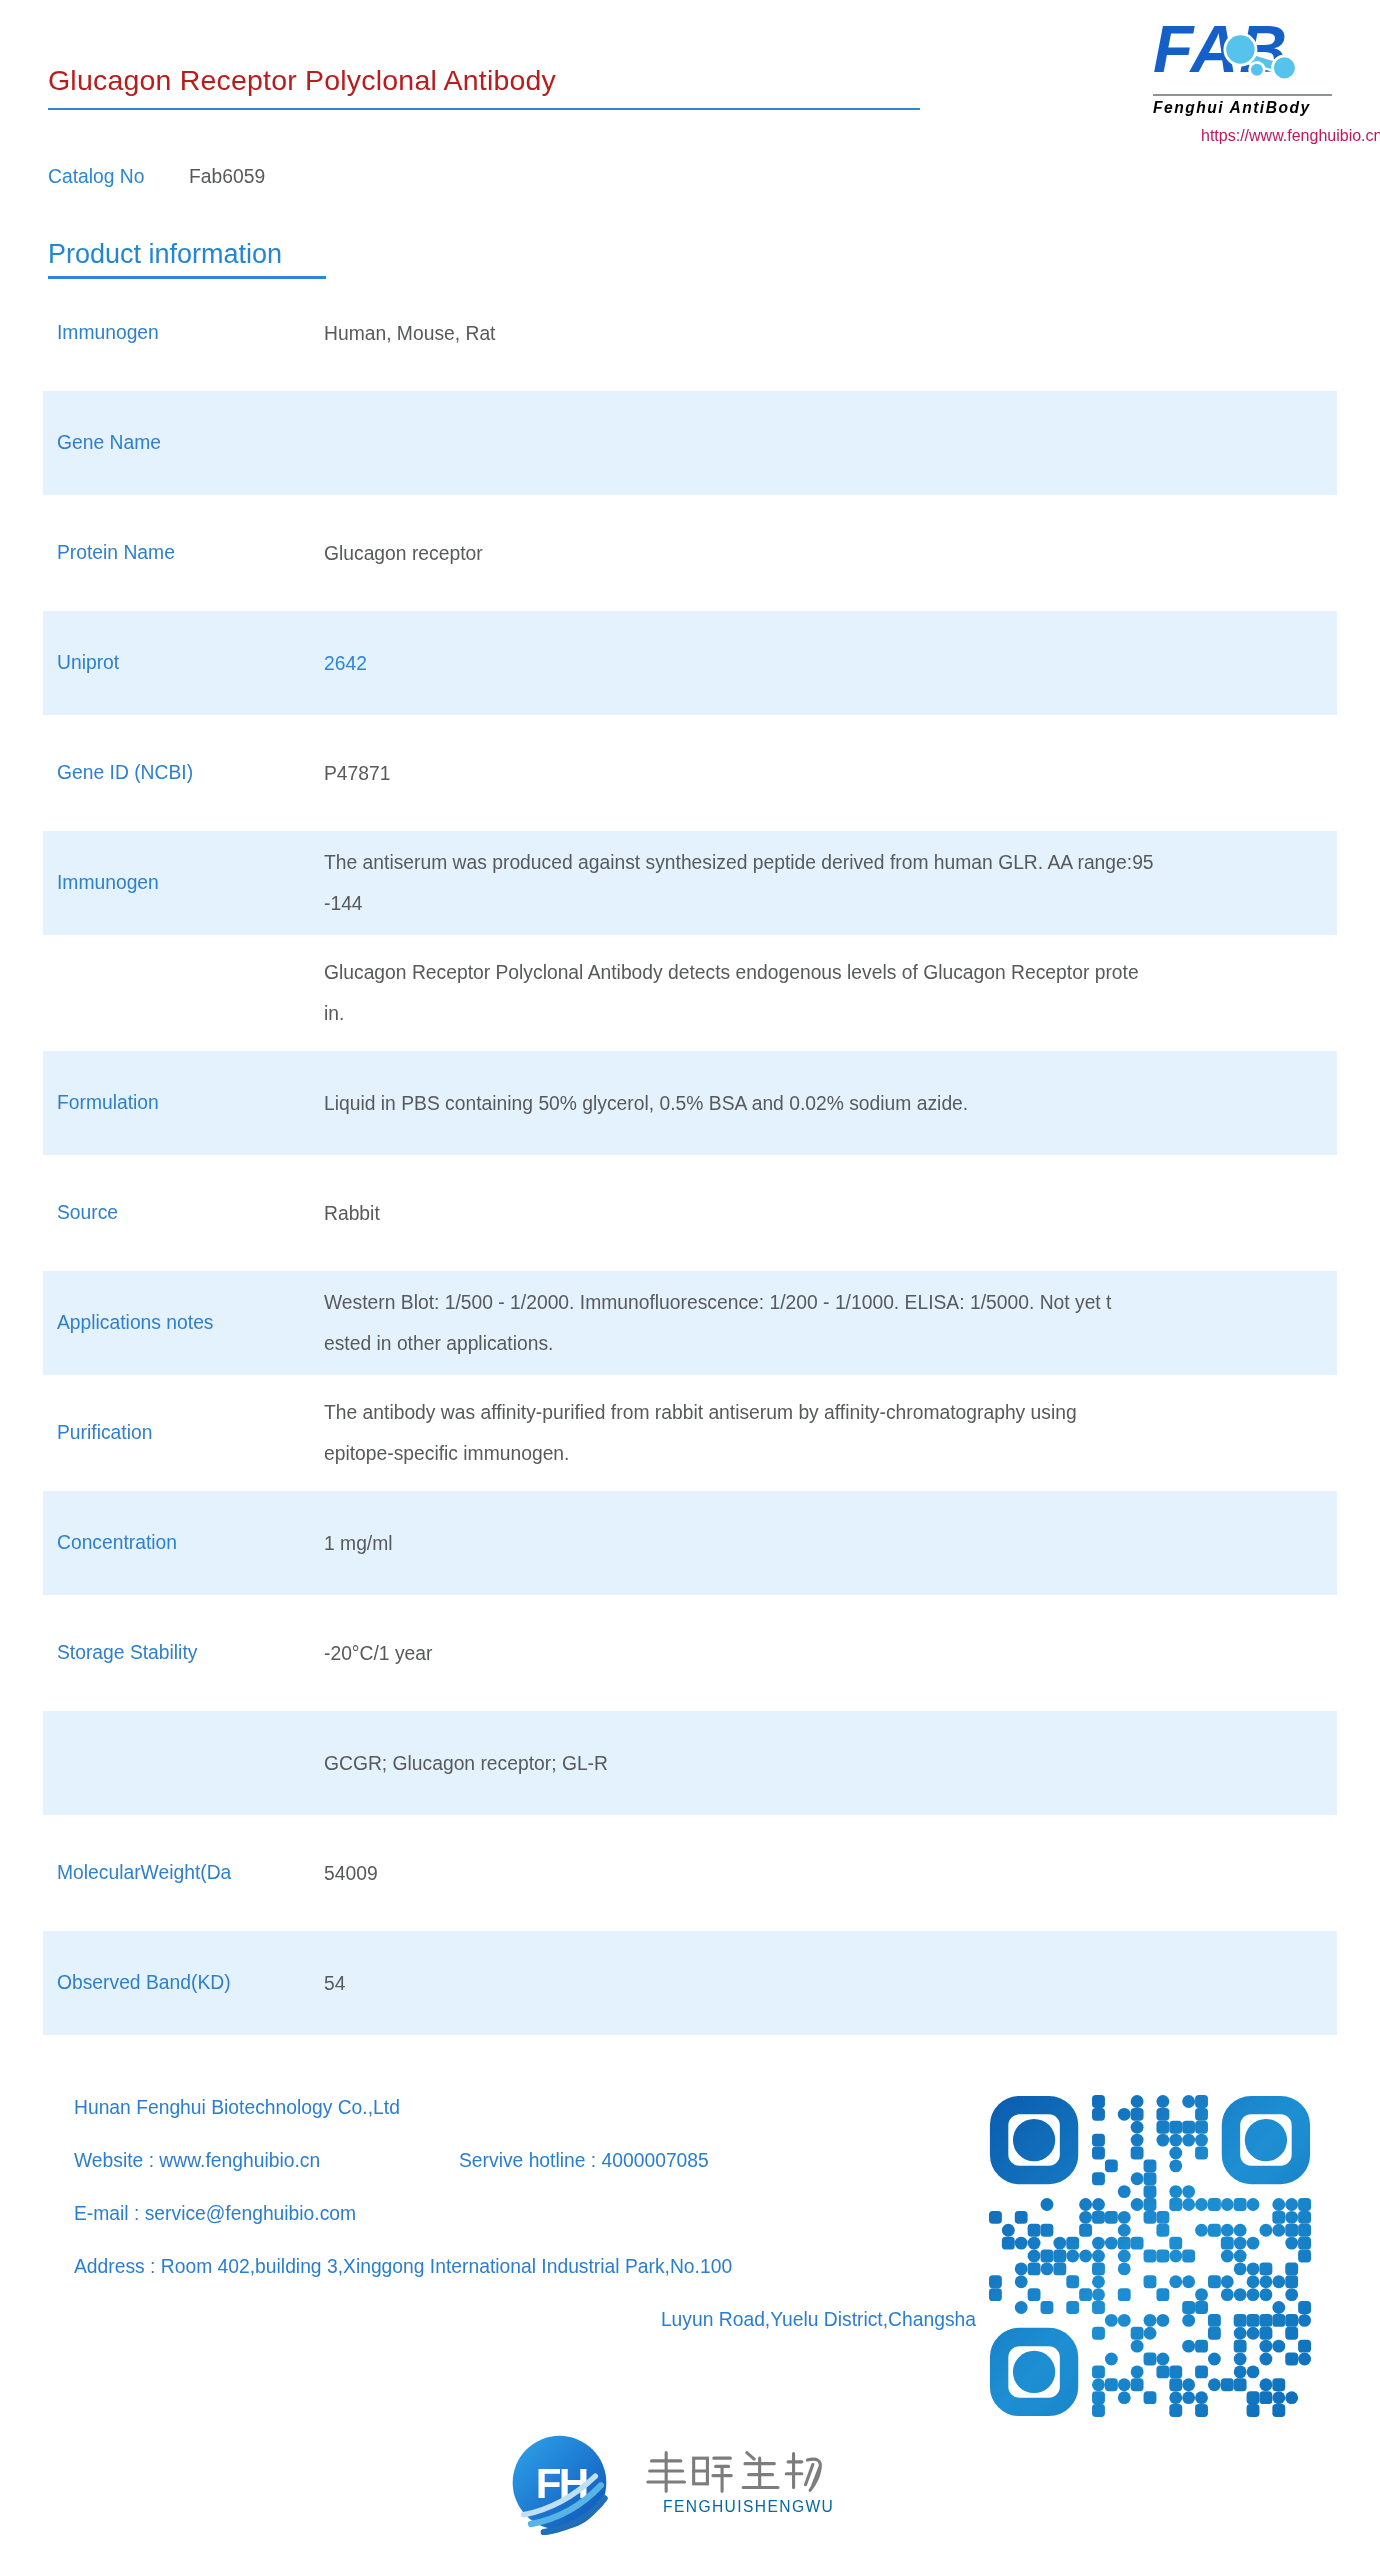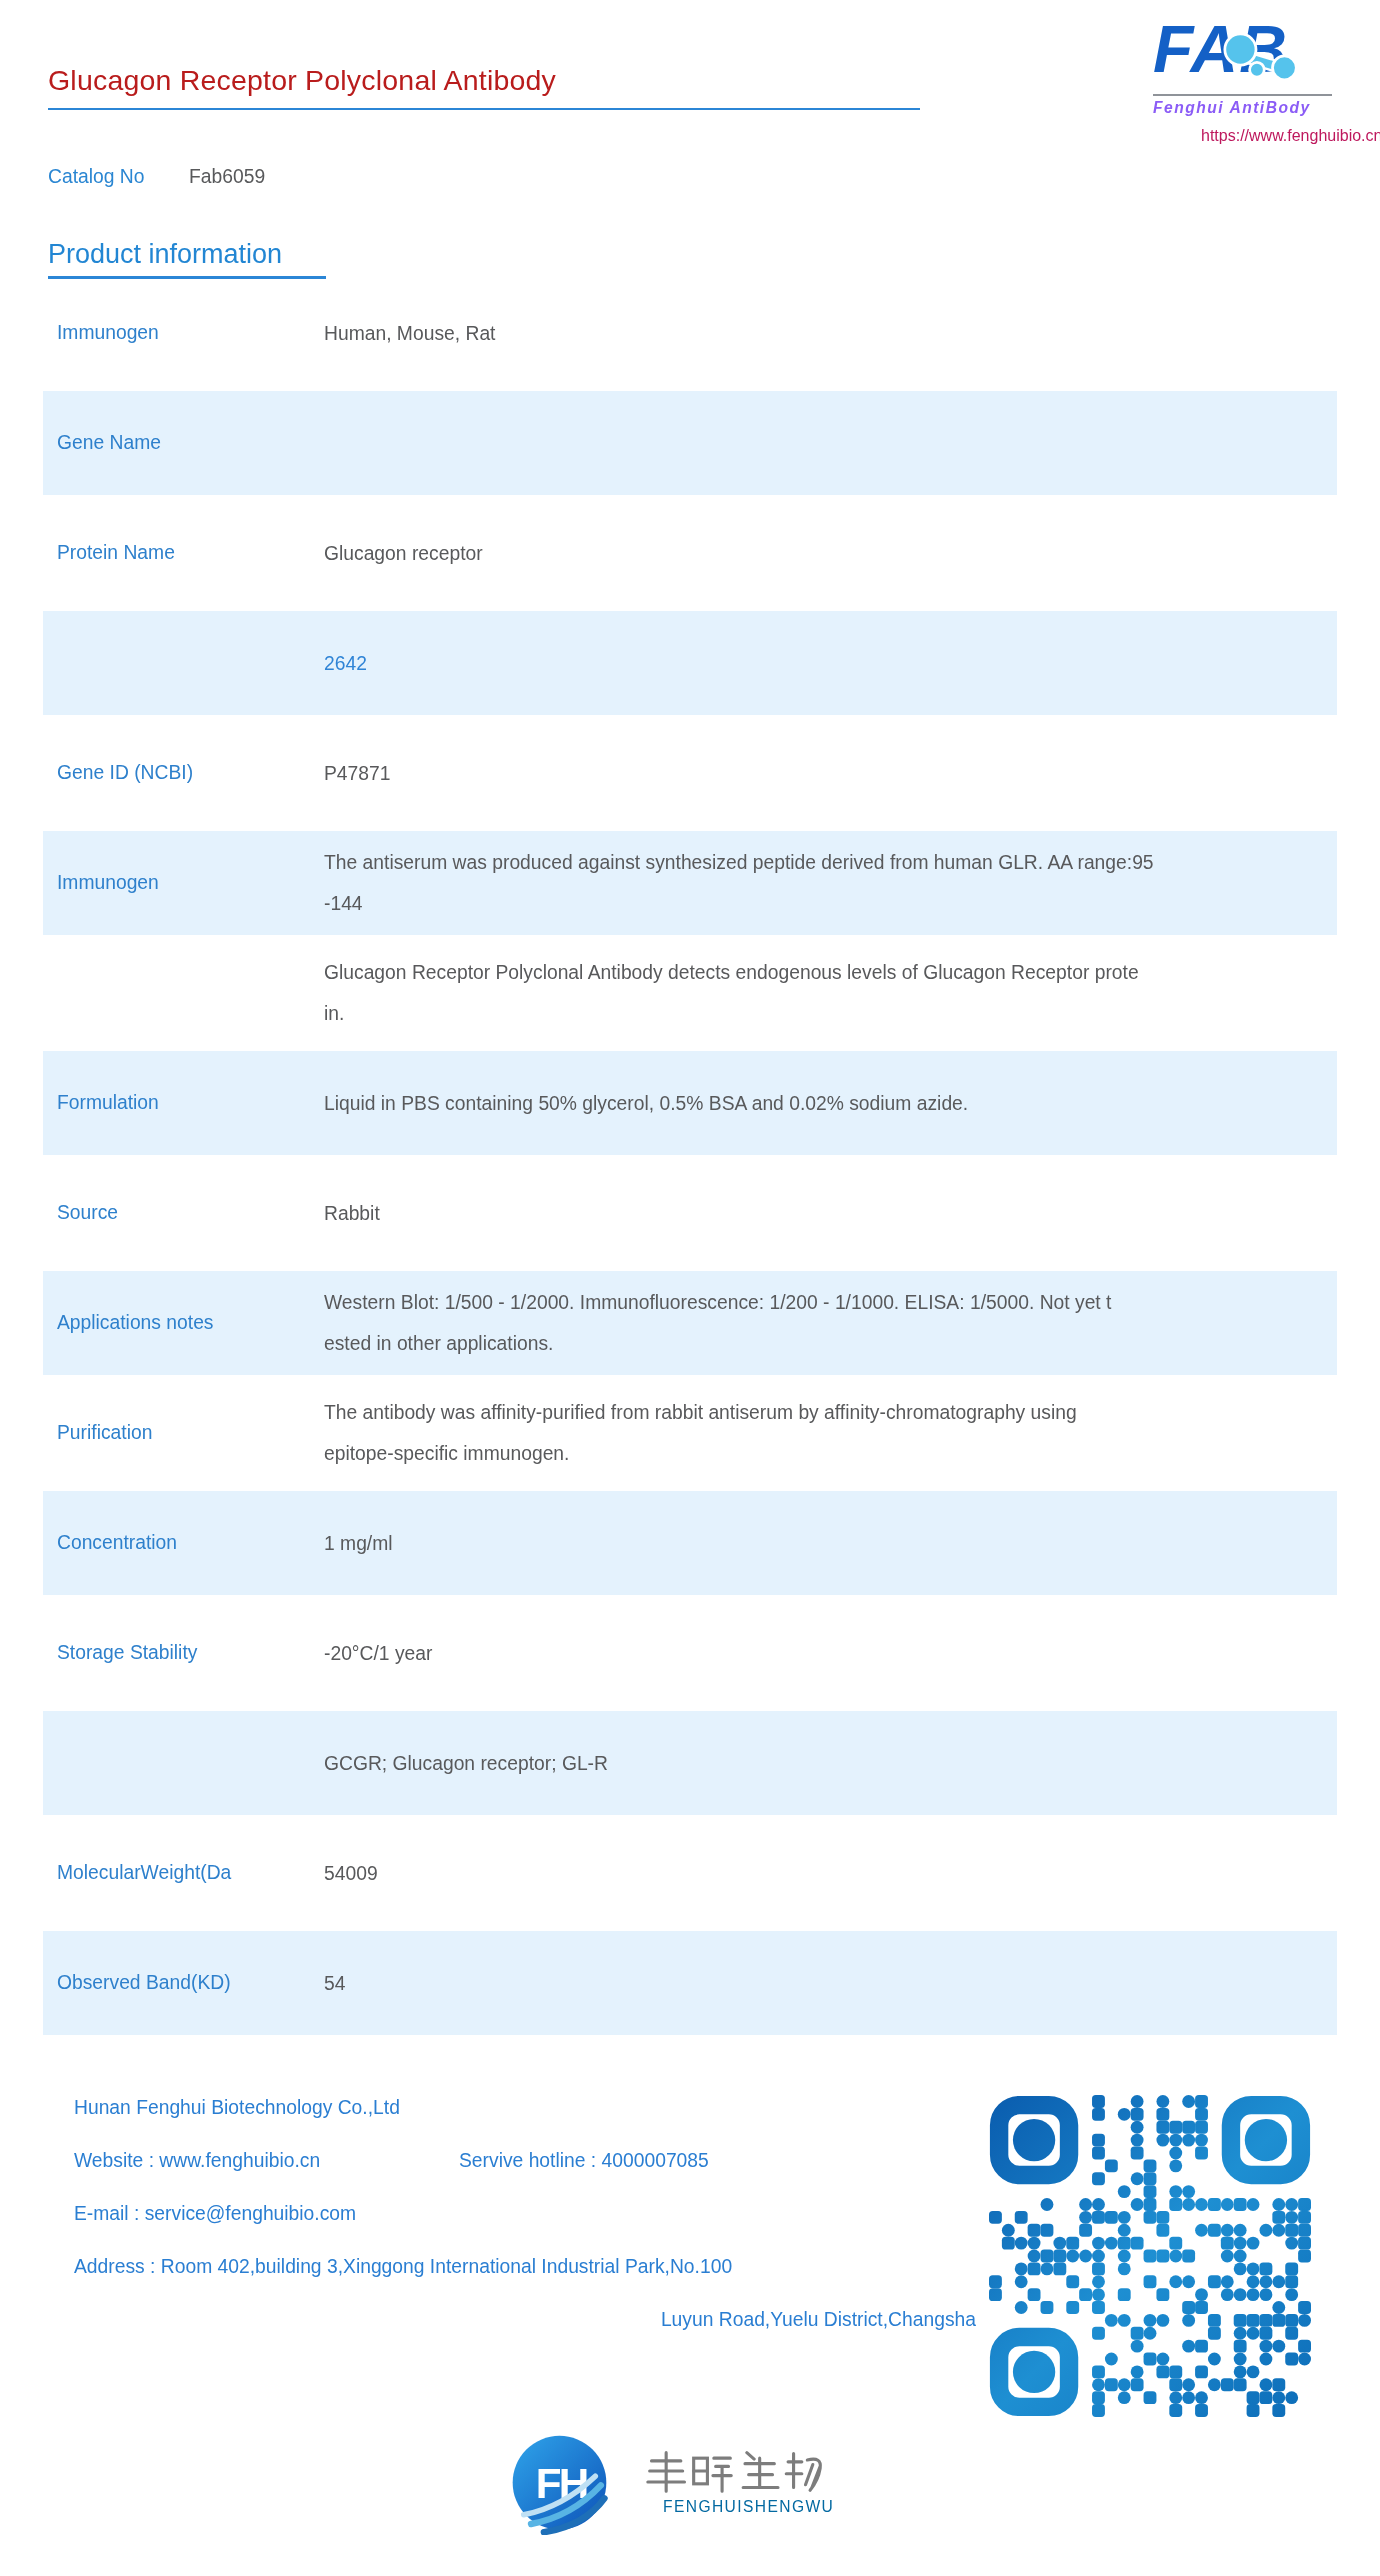--- a/index.html
+++ b/index.html
@@ -8,21 +8,21 @@
   .page{position:relative;width:1380px;height:2576px;background:#fff;overflow:hidden;}
 
   
   .doc-title{position:absolute;left:48px;top:64px;font-size:28.5px;font-weight:400;color:#b91c1c;letter-spacing:0.2px;}
   .title-rule{position:absolute;left:48px;top:108px;width:872px;height:1.8px;background:#2b86d6;}
 
   .fab-block{position:absolute;left:1153px;top:13px;width:184px;}
   .fab-text{font-size:66px;line-height:72px;font-weight:bold;font-style:italic;color:#1460c6;letter-spacing:0.9px;}
   .fab-mol{position:absolute;left:0;top:9.2px;width:184px;height:77px;}
   .fab-divider{position:absolute;left:0;top:81px;width:179px;height:1.8px;background:#8f9399;}
-  .fab-sub{position:absolute;left:0;top:86px;width:184px;font-size:15.6px;font-weight:bold;font-style:italic;color:#8b5cf6;letter-spacing:1.5px;white-space:nowrap;}
+  .fab-sub{position:absolute;left:0;top:86px;width:184px;font-size:15.6px;font-weight:bold;font-style:italic;color:#000000;letter-spacing:1.5px;white-space:nowrap;}
   .fab-url{position:absolute;left:0;top:114px;width:202px;font-size:16px;color:#be185d;white-space:nowrap;margin-left:48px;}
 
   .catalog{position:absolute;left:48px;top:166px;font-size:19.3px;}
   .catalog .lab{color:#2a86d2;}
   .catalog .val{position:absolute;left:141px;top:0;color:#58595b;white-space:nowrap;}
 
   .section-title{position:absolute;left:48px;top:239px;font-size:27px;color:#2286d3;}
   .section-rule{position:absolute;left:48px;top:276px;width:278px;height:2.8px;background:#2b86d6;}
 
   
@@ -85,20 +85,21 @@
         <div class="cell-value">Human, Mouse, Rat</div>
       </div>
       <div class="row alt">
         <div class="cell-label">Gene Name</div>
       </div>
       <div class="row">
         <div class="cell-label">Protein Name</div>
         <div class="cell-value">Glucagon receptor</div>
       </div>
       <div class="row alt">
+        <div class="cell-label">Uniprot</div>
         <div class="cell-value link">2642</div>
       </div>
       <div class="row">
         <div class="cell-label">Gene ID (NCBI)</div>
         <div class="cell-value">P47871</div>
       </div>
       <div class="row alt">
         <div class="cell-label">Immunogen</div>
         <div class="cell-value">The antiserum was produced against synthesized peptide derived from human GLR. AA range:95
 -144</div>

